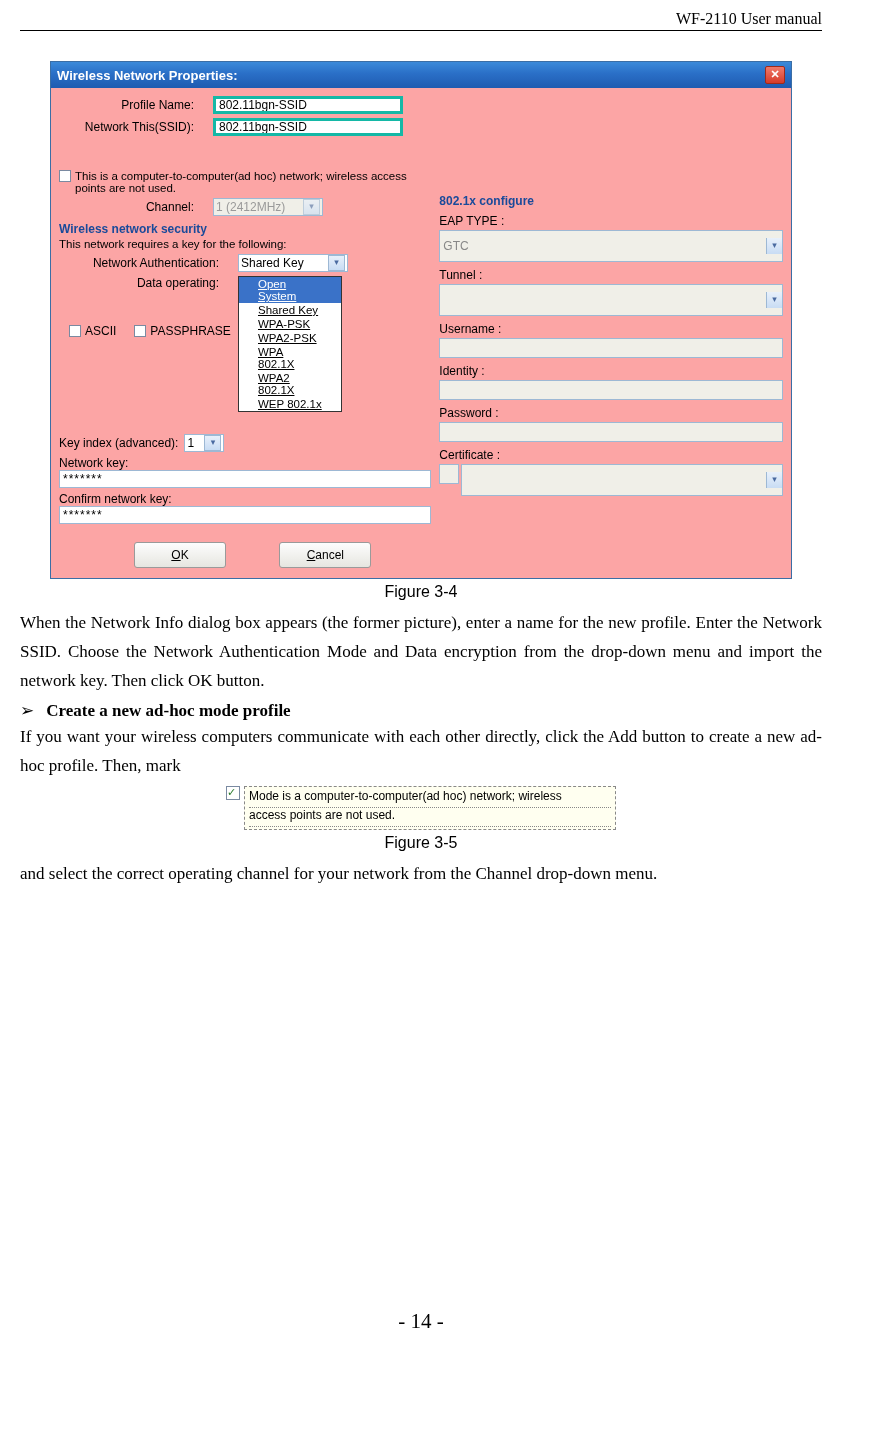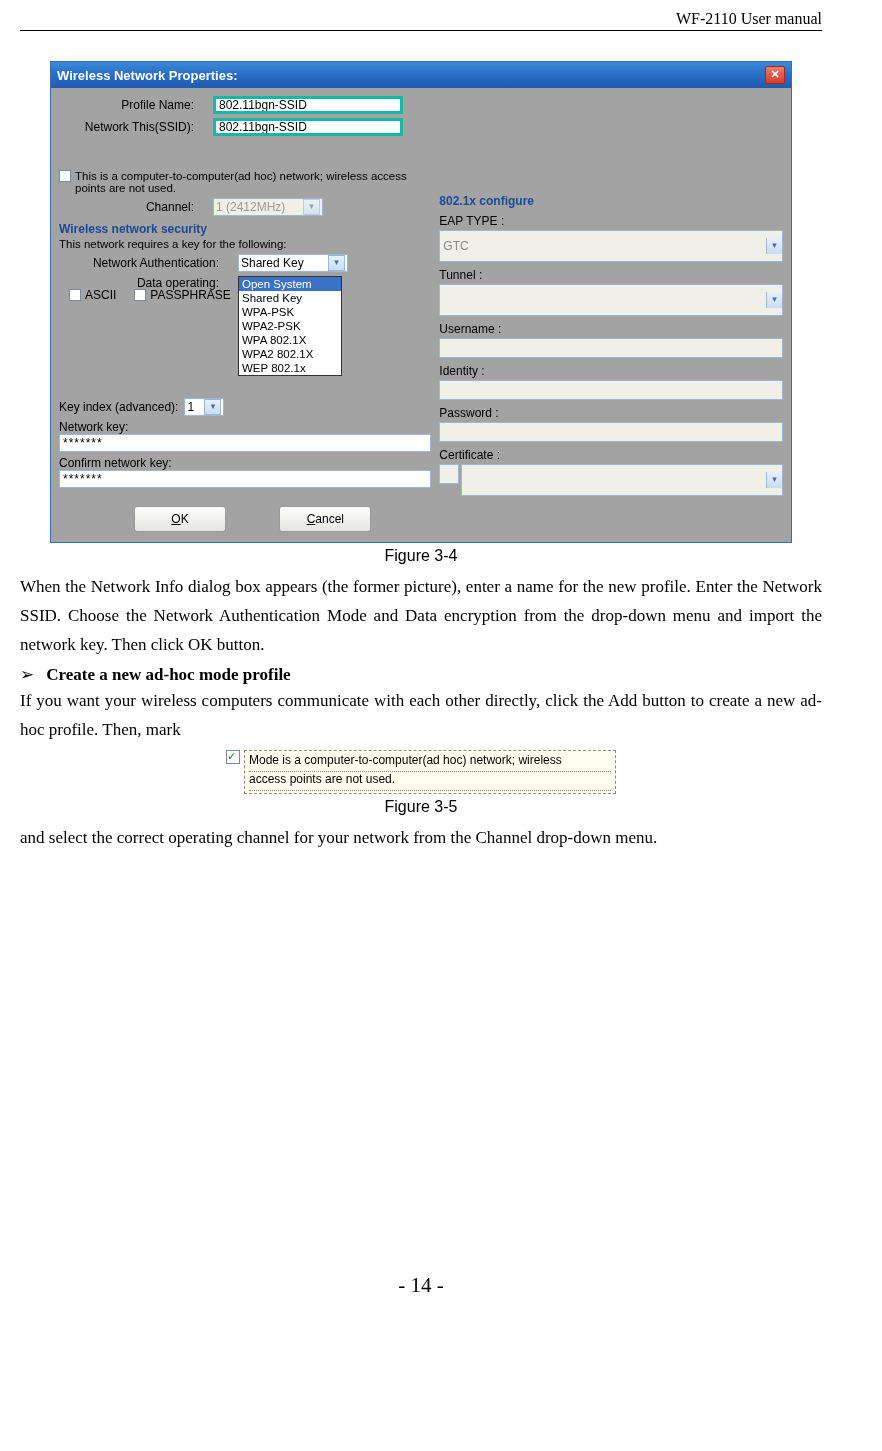--- a/index.html
+++ b/index.html
@@ -14,21 +14,21 @@
   }
   .doc-header {
     text-align: right;
     font-size: 16px;
     border-bottom: 1.5px solid #000;
     padding-bottom: 2px;
     margin-bottom: 30px;
   }
   .window {
     border: 1px solid #3b6ea5;
-    background: #a3a3a3;
+    background: #fca5a5;
     width: 740px;
     margin: 0 auto;
     font-family: Tahoma, Arial, sans-serif;
     font-size: 12px;
   }
   .titlebar {
     background: linear-gradient(to bottom, #3b8ad9 0%, #2a6fc7 45%, #1f5bb0 100%);
     color: #fff;
     padding: 4px 6px;
     display: flex;
@@ -101,21 +101,21 @@
     color:#4a6aa0;
   }
   .select-box.disabled { background:#f0efe8; color:#9a9a9a; }
   .select-box.disabled .arrow { opacity:0.6; }
   .dropdown-open {
     border:1px solid #333;
     background:#fff;
     width:102px;
     position:relative;
   }
-  .dropdown-open .opt { padding:1px 3px; font-size:11.5px; }
+  .dropdown-open .opt { padding:1px 19px; font-size:11.5px;text-decoration:underline; }
   .dropdown-open .opt.sel { background:#3a72c8; color:#fff; }
   .r-label { display:block; margin:6px 0 2px 0; }
   .r-input {
     border:1px solid #9db8d4;
     background:#fff;
     height:20px;
     width:100%;
     box-sizing:border-box;
   }
   .r-input.disabled { background:#f0efe8; }

